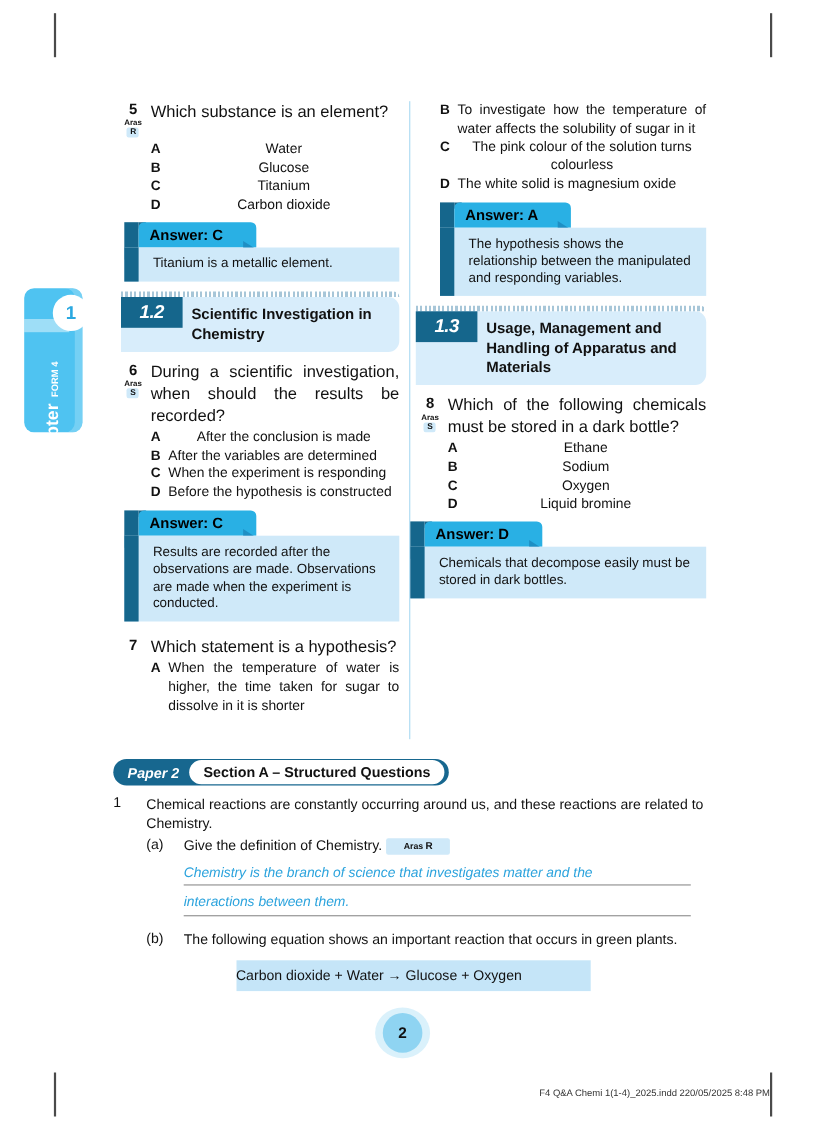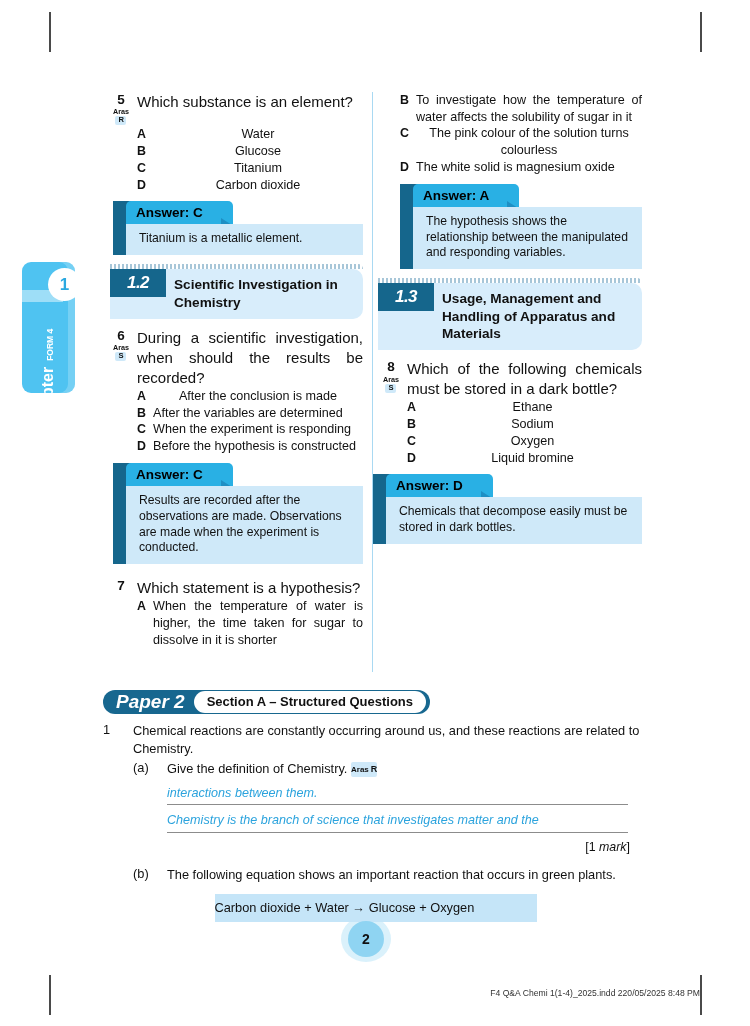--- a/index.html
+++ b/index.html
@@ -150,21 +150,21 @@
   
   .paper-bar {
     position:absolute; left:103px; top:690px;
     height:24px;
     background:#17678f;
     border-radius:12px;
     display:flex; align-items:center;
     padding:0 2px 0 0;
   }
   .paper-tag {
-    color:#ffffff; font-size:19px; font-weight:bold; font-style:italic;
+    color:#ffffff; font-size:13px; font-weight:bold; font-style:italic;
     padding:0 9px 0 13px; white-space:nowrap;
   }
   .paper-sec {
     background:#ffffff; color:#111;
     font-size:13px; font-weight:bold;
     border-radius:12px;
     padding:2px 13px 3px 13px;
     margin-right:2px;
     white-space:nowrap;
     line-height:17px;
@@ -174,21 +174,21 @@
   .struct { position:absolute; left:103px; top:722px; width:545px; }
   .s-row { display:flex; align-items:flex-start; }
   .s-num { width:30px; flex:0 0 30px; font-size:12.8px; color:#111; }
   .s-text { flex:1; font-size:12.8px; line-height:1.38; color:#111; }
   .s-sub { display:flex; align-items:flex-start; margin-left:30px; margin-top:3px; }
   .s-sublabel { width:34px; flex:0 0 34px; font-size:12.8px; color:#111; }
   .s-subtext { flex:1; font-size:12.8px; line-height:1.38; color:#111; }
   .aras-inline {
     display:inline-block; background:#cfe9f9;
     font-size:8px; font-weight:bold; color:#111;
-    padding:1px 0; border-radius:2px; vertical-align:1px;
+    padding:1px 16px; border-radius:2px; vertical-align:1px;
     white-space:nowrap;
   }
   .aras-inline .lv { font-size:9px; margin-left:2px; }
   .ans-line {
     margin-left:64px; margin-top:7px;
     border-bottom:1.1px solid #8c8c8c;
     padding-bottom:3px;
     font-size:12.6px; font-style:italic; color:#2ba3dd;
     line-height:1.3;
     width:461px;
@@ -439,24 +439,23 @@
     <div class="s-sub">
       <div class="s-sublabel">(a)</div>
       <div class="s-subtext">
         <span>Give the definition of Chemistry.</span>
         <span class="aras-inline">
           <span>Aras</span><span class="lv">R</span>
         </span>
       </div>
     </div>
 
+    <div class="ans-line">Chemistry is the branch of science that investigates matter and the</div>
     <div class="ans-line">interactions between them.</div>
-    <div class="ans-line">Chemistry is the branch of science that investigates matter and the</div>
-
-    <div class="marks"><span>[1 </span><i>mark</i><span>]</span></div>
+
 
     <div class="s-sub" style="margin-top:12px;">
       <div class="s-sublabel">(b)</div>
       <div class="s-subtext">The following equation shows an important reaction that occurs in green plants.</div>
     </div>
 
     <div class="eqn">Carbon dioxide + Water → Glucose + Oxygen</div>
   </div>
 
   <div class="pagenum">2</div>

